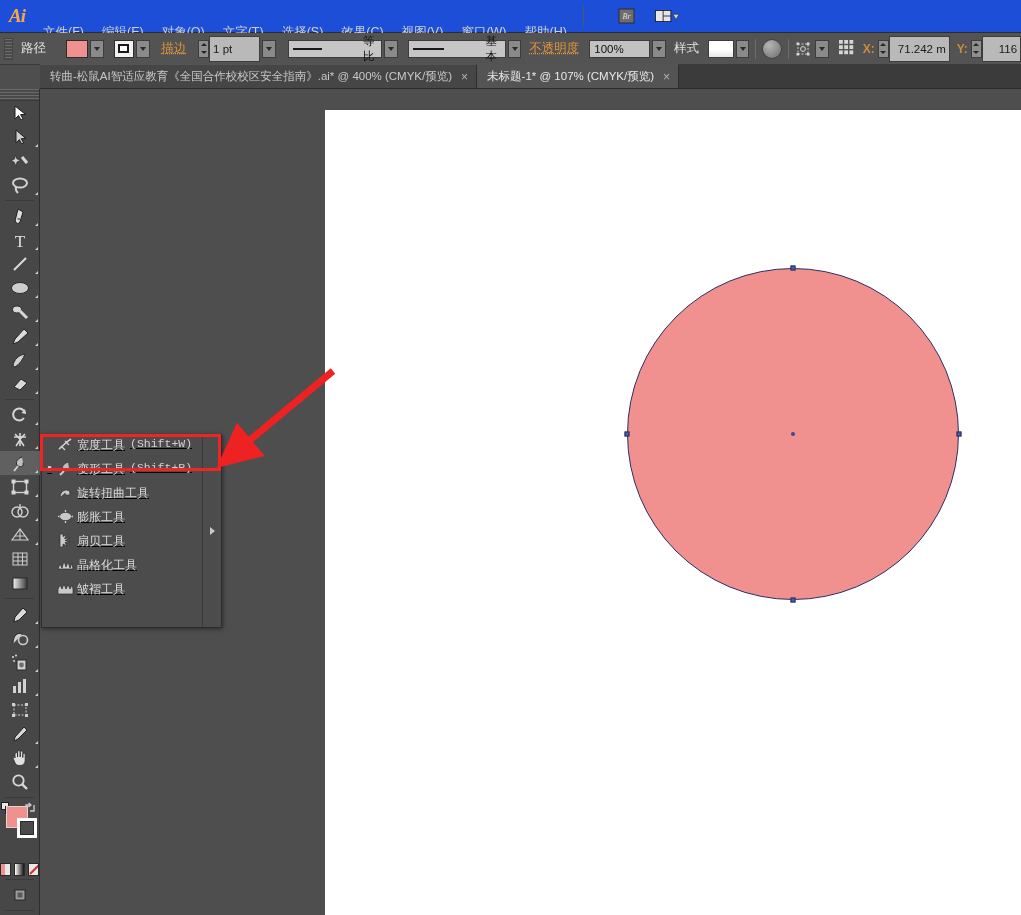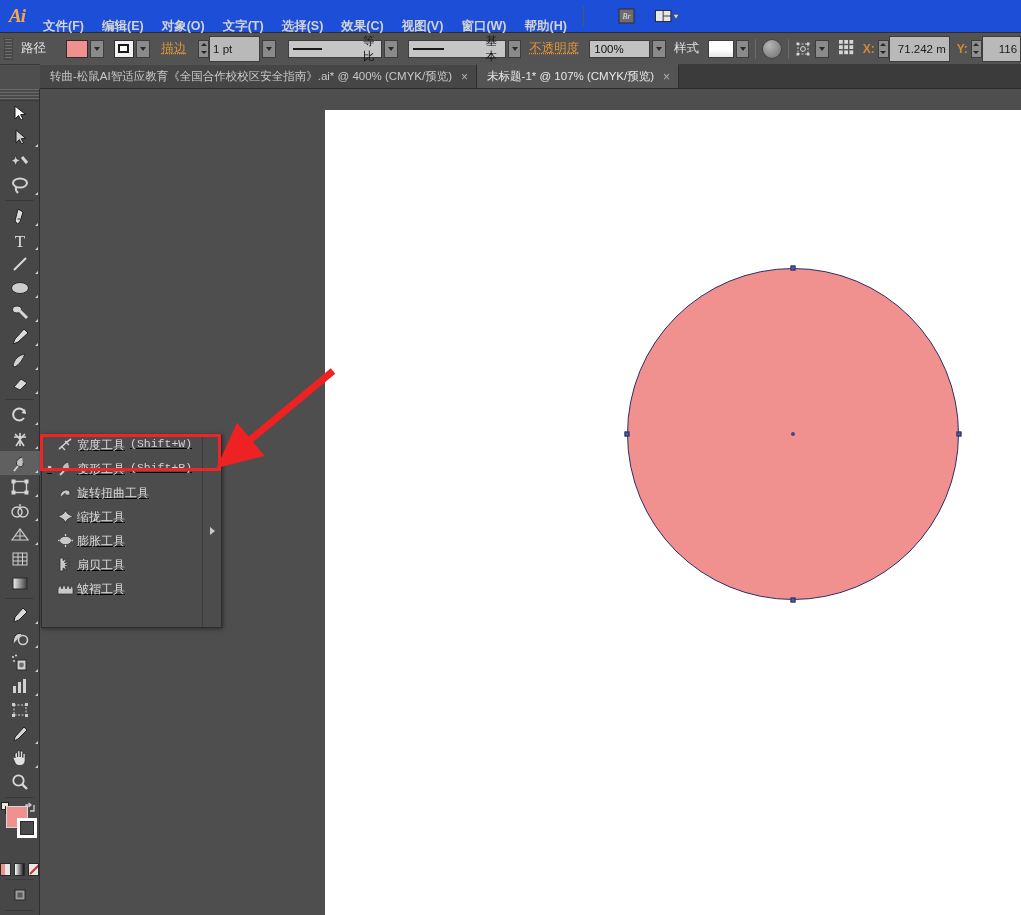--- a/index.html
+++ b/index.html
@@ -20,22 +20,22 @@
     display: flex; align-items: center;
   }
   .ai-logo {
     width: 34px; height: 33px;
     display: flex; align-items: center; justify-content: center;
     font-family: "Liberation Serif", serif;
     font-size: 19px; font-style: italic; font-weight: bold;
     color: #f7a64b; letter-spacing: -1px;
   }
   .menu-item {
-    padding: 10px 9px; height: 33px; line-height: 33px;
-    font-size: 12.5px; color: #d2d2d2; cursor: default; white-space: nowrap; font-weight: bold;
+    padding: 16px 9px; height: 33px; line-height: 33px;
+    font-size: 12.5px; color: #d2d2d2; cursor: default; white-space: nowrap;
   }
   .mb-icon {
     width: 24px; height: 18px; margin-right: 6px;
     display: inline-flex; align-items: center; justify-content: center;
   }
   .mb-icon svg { display:block; }
   .mb-divider { width:1px; height:20px; background:#575757; margin:0 7px; }
 
   
   .optionsbar {
@@ -671,30 +671,20 @@
         <span class="fl-bullet"></span>
         <span class="fl-icon">
           <svg width="17" height="15" viewBox="0 0 17 15">
             <path d="M3 12 C3 4 13 3 13 8 C13 11 8 11 8 8" fill="#c4c4c4" stroke="#2c2c2c" stroke-width="0.8"></path>
           </svg>
         </span>
         <span class="fl-name">旋转扭曲工具</span>
         <span class="fl-key"></span>
       </div>
 
-      <div class="fl-row">
-        <span class="fl-bullet"></span>
-        <span class="fl-icon">
-          <svg width="17" height="15" viewBox="0 0 17 15">
-            <path d="M8.5 1 C9.5 5 12 5.5 16 7.5 C12 9.5 9.5 10 8.5 14 C7.5 10 5 9.5 1 7.5 C5 5.5 7.5 5 8.5 1 Z" fill="#c9c9c9" stroke="#2c2c2c" stroke-width="0.8"></path>
-          </svg>
-        </span>
-        <span class="fl-name">缩拢工具</span>
-        <span class="fl-key"></span>
-      </div>
 
       <div class="fl-row">
         <span class="fl-bullet"></span>
         <span class="fl-icon">
           <svg width="17" height="15" viewBox="0 0 17 15">
             <ellipse cx="8.5" cy="7.5" rx="6" ry="4.2" fill="#c9c9c9" stroke="#2c2c2c" stroke-width="0.8"></ellipse>
             <g stroke="#cfcfcf" stroke-width="1.3">
               <line x1="8.5" y1="1" x2="8.5" y2="3"></line>
                 <line x1="8.5" y1="12" x2="8.5" y2="14"></line>
               <line x1="1" y1="7.5" x2="2.6" y2="7.5"></line>
@@ -710,20 +700,30 @@
         <span class="fl-bullet"></span>
         <span class="fl-icon">
           <svg width="17" height="15" viewBox="0 0 17 15">
             <path d="M3 1 L3 14 L6 14 L6 11 L10 13 L8 9.5 L13 9 L8 7.5 L13 5 L7.5 5.5 L10 1.5 L6 3.5 L6 1 Z" fill="#c9c9c9" stroke="#2c2c2c" stroke-width="0.7"></path>
           </svg>
         </span>
         <span class="fl-name">扇贝工具</span>
         <span class="fl-key"></span>
       </div>
 
+      <div class="fl-row">
+        <span class="fl-bullet"></span>
+        <span class="fl-icon">
+          <svg width="17" height="15" viewBox="0 0 17 15">
+            <path d="M1 12 L3 7 L5 11 L7 4 L9 10 L11 5 L13 11 L15 6 L16 12 Z" fill="#c9c9c9" stroke="#2c2c2c" stroke-width="0.7"></path>
+          </svg>
+        </span>
+        <span class="fl-name">晶格化工具</span>
+        <span class="fl-key"></span>
+      </div>
 
       <div class="fl-row">
         <span class="fl-bullet"></span>
         <span class="fl-icon">
           <svg width="17" height="15" viewBox="0 0 17 15">
             <path d="M1 13 L1 8 L3 4 L5 8 L7 3 L9 8 L11 3.5 L13 8 L15 4 L16 8 L16 13 Z" fill="#c9c9c9" stroke="#2c2c2c" stroke-width="0.7"></path>
           </svg>
         </span>
         <span class="fl-name">皱褶工具</span>
         <span class="fl-key"></span>

